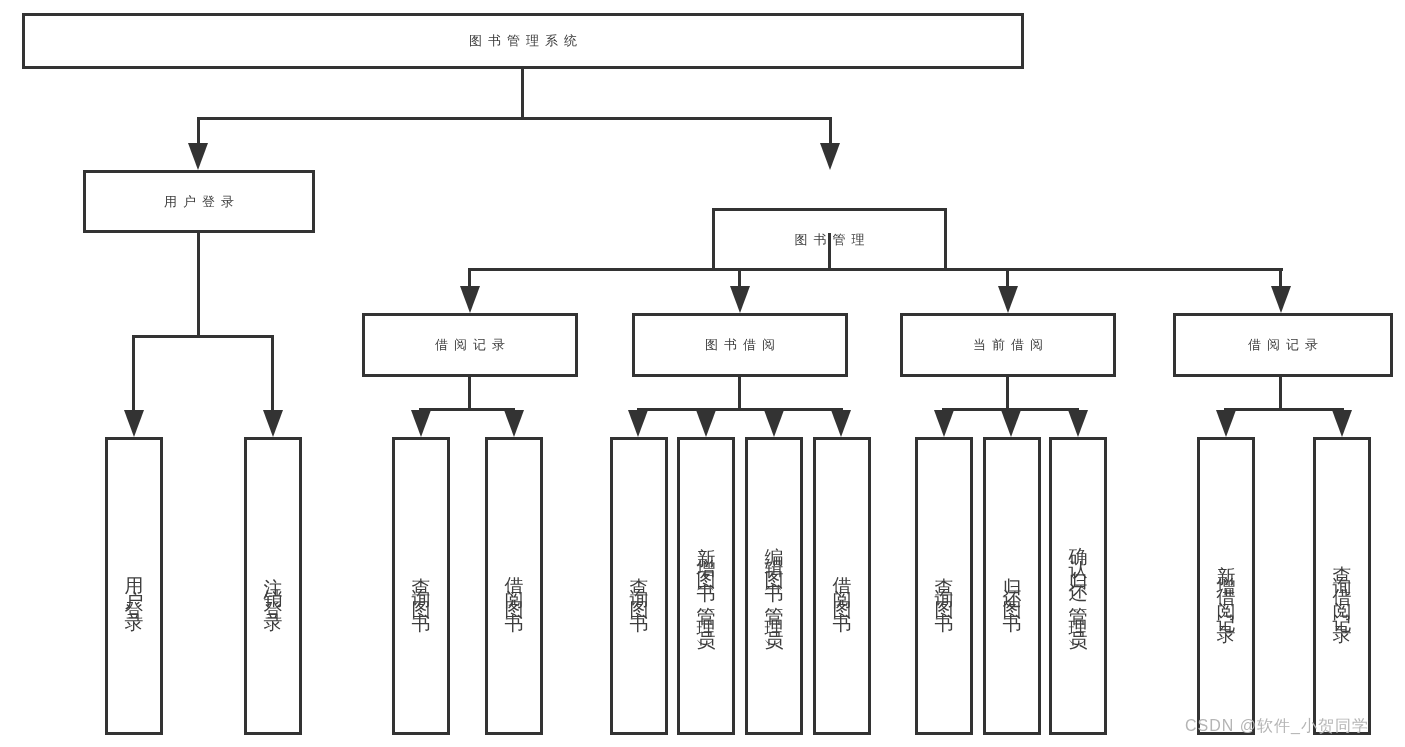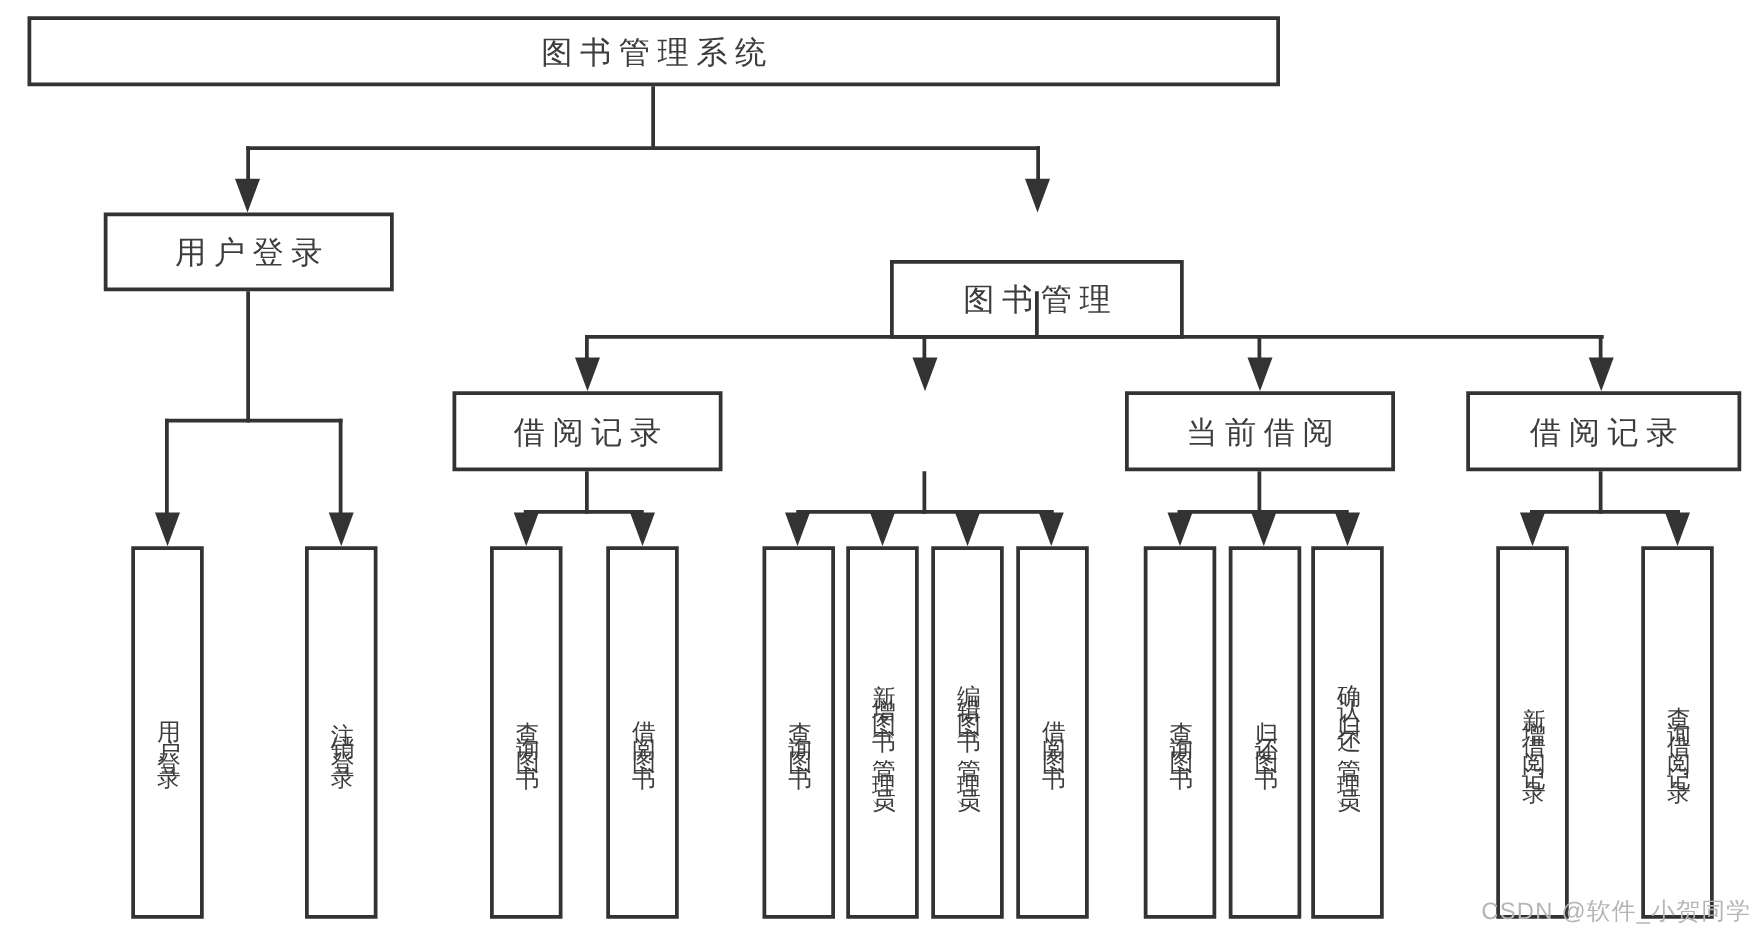--- a/index.html
+++ b/index.html
@@ -1,25 +1,25 @@
 <!DOCTYPE html>
 <html><head>
 <meta charset="utf-8">
 <style>
   html,body{margin:0;padding:0;background:#fff;}
   .stage{position:relative;width:1405px;height:747px;background:#ffffff;overflow:hidden;
          font-family:"Liberation Sans","DejaVu Sans",sans-serif;}
   .box{position:absolute;box-sizing:border-box;border:3px solid #333333;background:#ffffff;
        display:flex;align-items:center;justify-content:center;color:#3d3d3d;}
-  .hbox{font-size:25px;letter-spacing:6px;text-indent:6px;white-space:nowrap;}
+  .hbox{font-size:13px;letter-spacing:6px;text-indent:6px;white-space:nowrap;}
   .vbox{writing-mode:vertical-rl;font-size:19px;letter-spacing:12px;}
   .lh,.lv{position:absolute;background:#333333;}
   .arr{position:absolute;width:0;height:0;border-left:10px solid transparent;
        border-right:10px solid transparent;border-top:27px solid #333333;}
-  .watermark{position:absolute;color:#b5b5b5;font-size:19px;letter-spacing:1px;
+  .watermark{position:absolute;color:#b5b5b5;font-size:16px;letter-spacing:1px;
              white-space:nowrap;z-index:5;}
 </style>
 </head>
 <body>
 
 <div class="stage">
 
   <div class="box hbox" style="left:22px;top:13px;width:1002px;height:56px;">图书管理系统</div>
 
   <div class="lv" style="left:521px;top:69px;width:3px;height:51px;"></div>
@@ -44,20 +44,21 @@
   <div class="lv" style="left:468px;top:268px;width:3px;height:20px;"></div>
   <div class="arr" style="left:460px;top:286px;"></div>
   <div class="lv" style="left:738px;top:268px;width:3px;height:20px;"></div>
   <div class="arr" style="left:730px;top:286px;"></div>
   <div class="lv" style="left:1006px;top:268px;width:3px;height:20px;"></div>
   <div class="arr" style="left:998px;top:286px;"></div>
   <div class="lv" style="left:1279px;top:268px;width:3px;height:20px;"></div>
   <div class="arr" style="left:1271px;top:286px;"></div>
 
   <div class="box hbox" style="left:362px;top:313px;width:216px;height:64px;">借阅记录</div>
+  <div class="box hbox" style="left:632px;top:313px;width:216px;height:64px;">图书借阅</div>
   <div class="box hbox" style="left:1173px;top:313px;width:220px;height:64px;">借阅记录</div>
   <div class="box hbox" style="left:900px;top:313px;width:216px;height:64px;">当前借阅</div>
 
   <div class="lv" style="left:468px;top:377px;width:3px;height:34px;"></div>
   <div class="lh" style="left:419px;top:408px;width:96px;height:3px;"></div>
   <div class="arr" style="left:411px;top:410px;"></div>
   <div class="arr" style="left:504px;top:410px;"></div>
 
   <div class="lv" style="left:738px;top:377px;width:3px;height:34px;"></div>
   <div class="lh" style="left:637px;top:408px;width:206px;height:3px;"></div>

